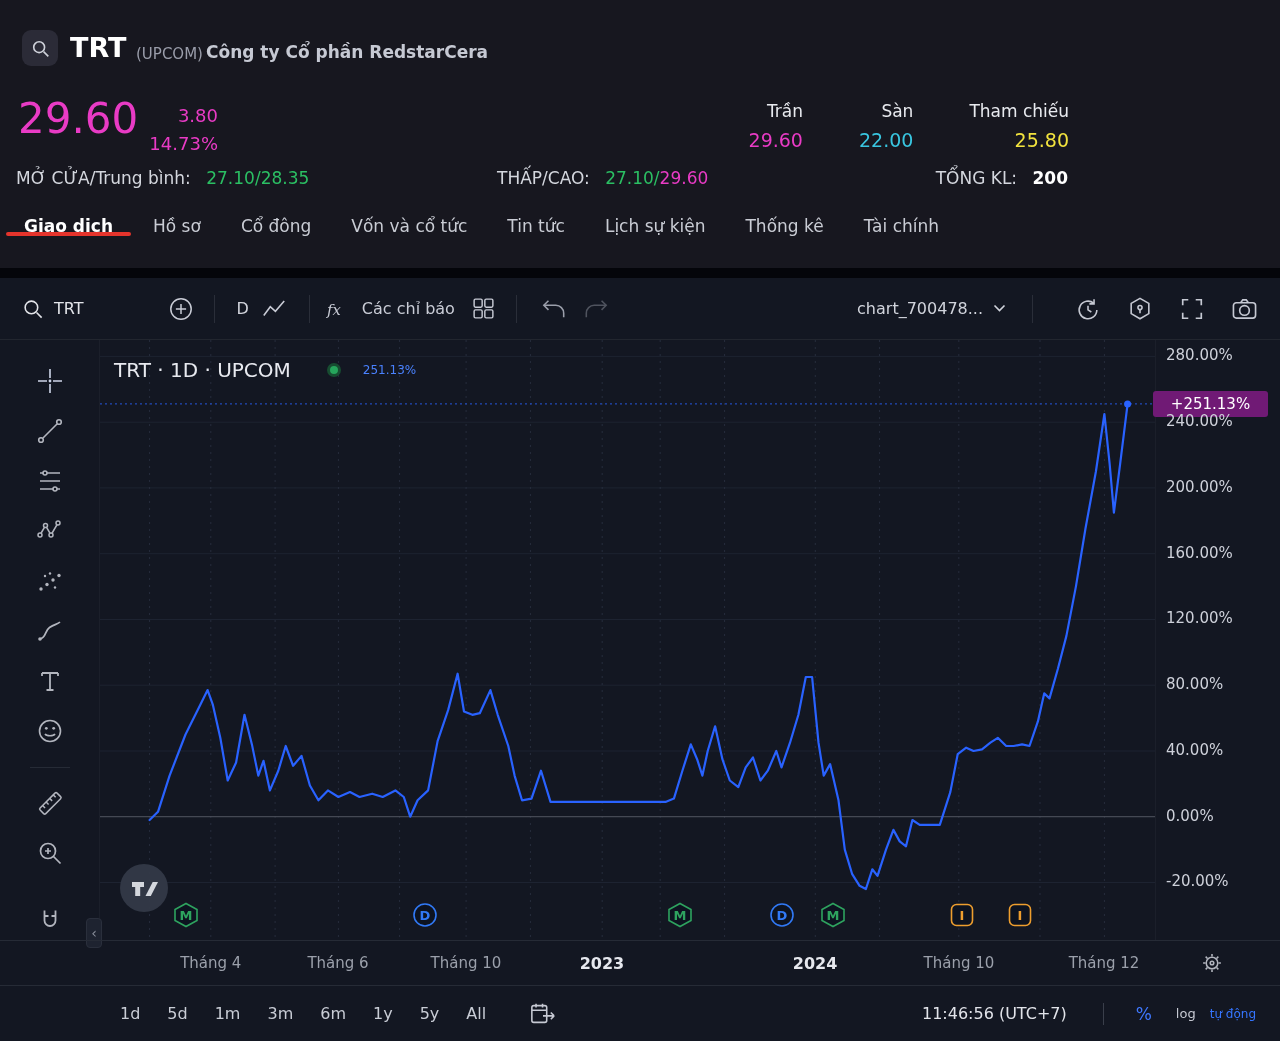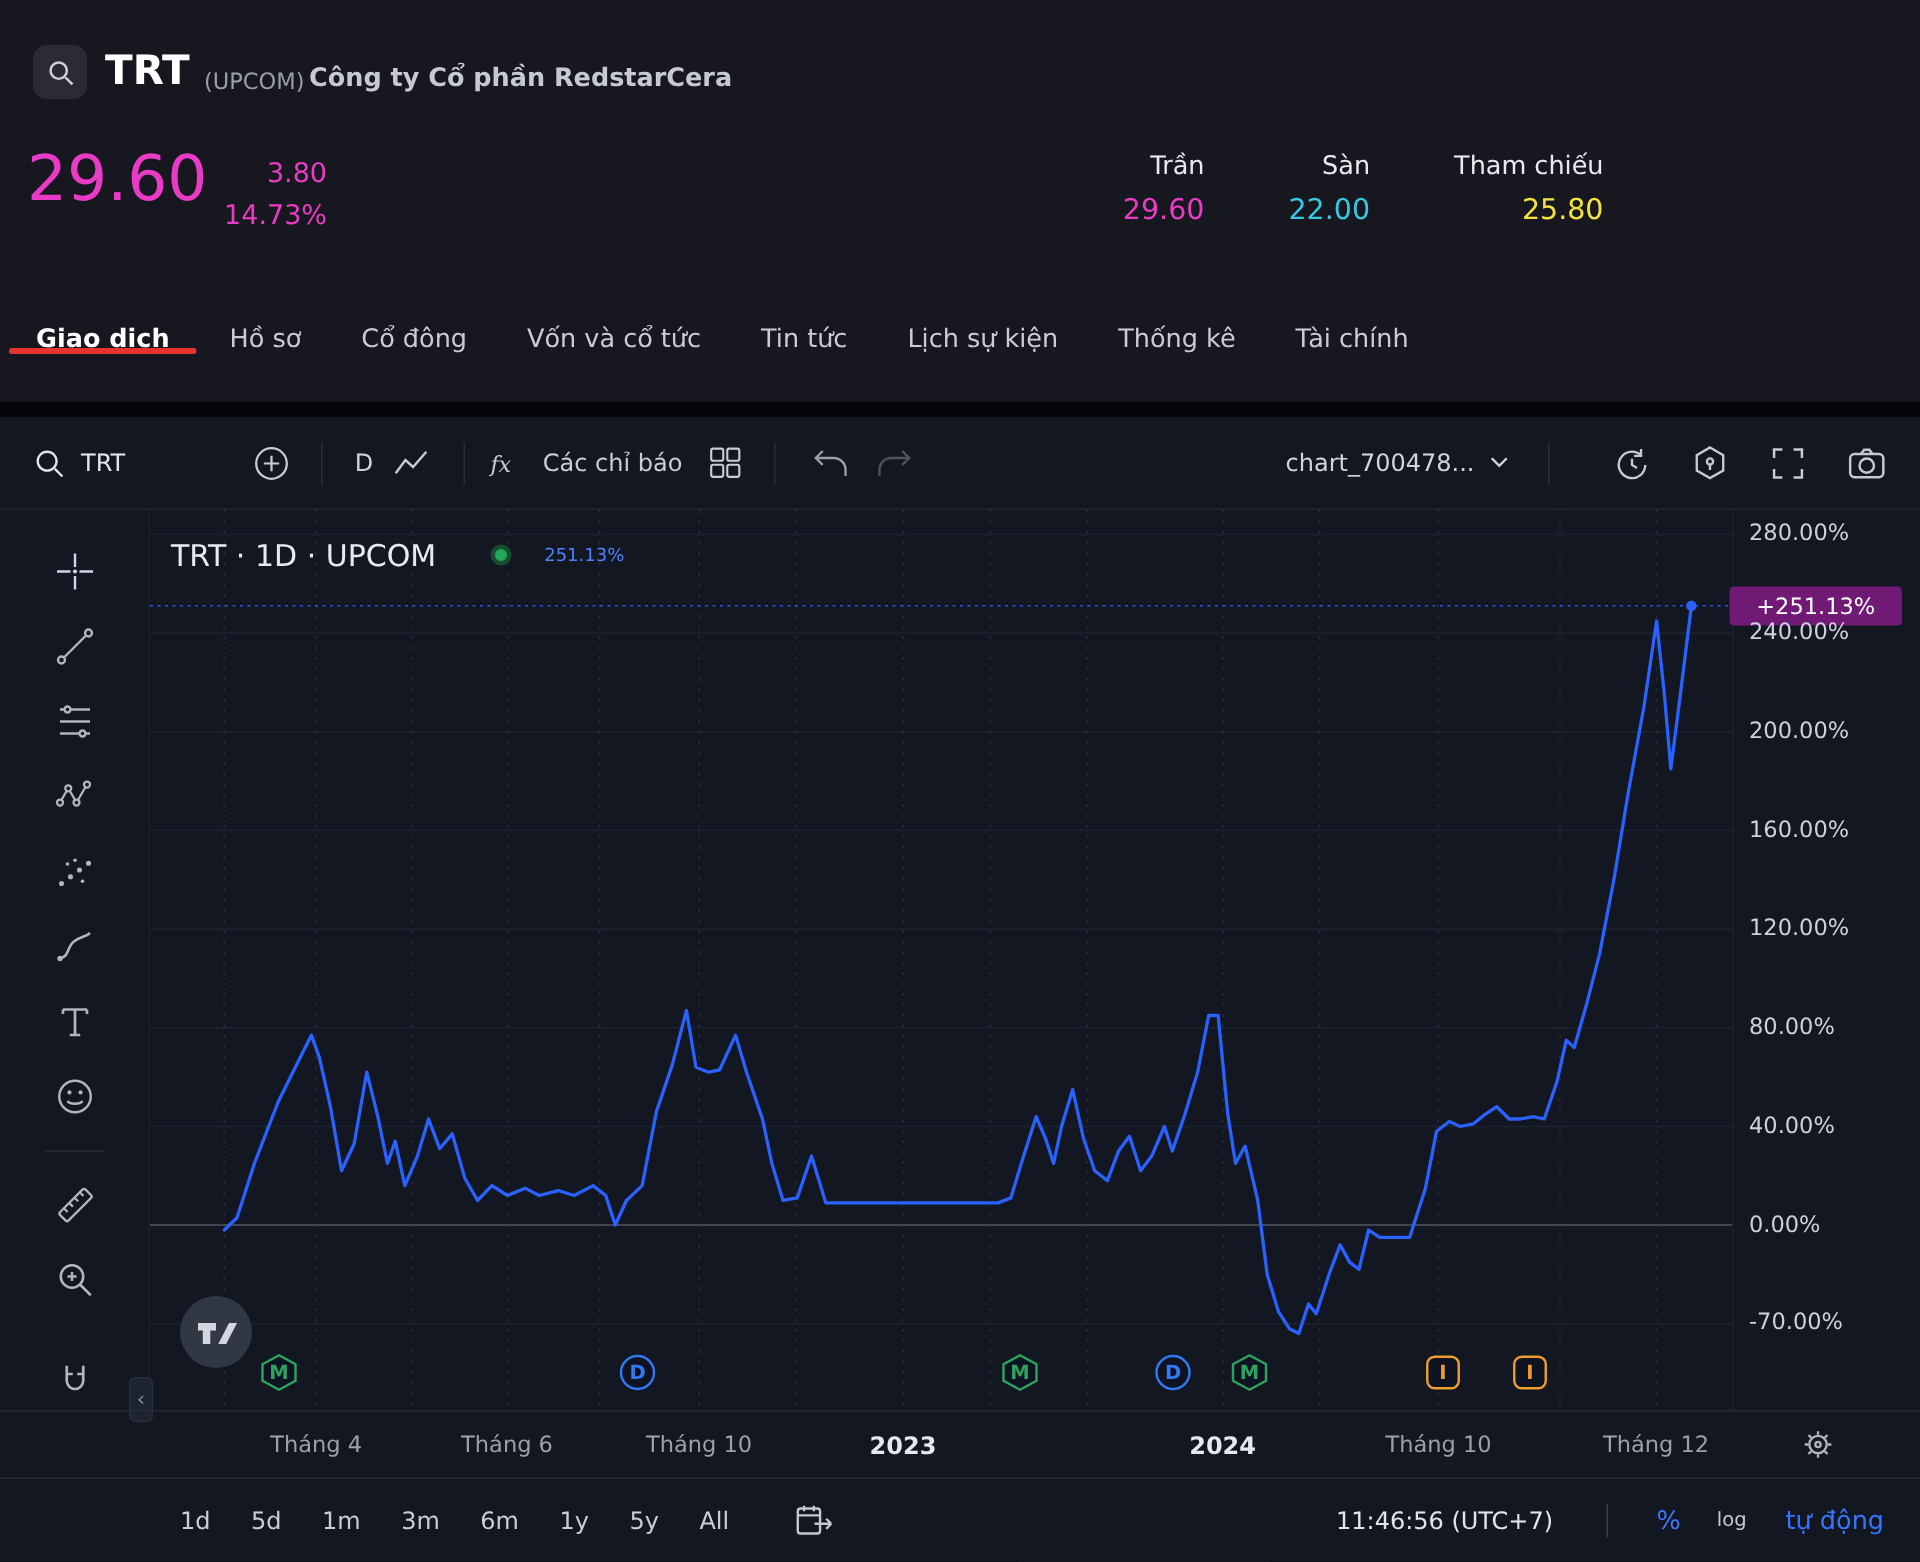--- a/index.html
+++ b/index.html
@@ -76,21 +76,21 @@
 .axis-gear{position:absolute;right:58px;top:12px;color:#b2b5be;background:none;border:none;cursor:pointer}
 
 .bottom-bar{height:56px;border-top:1px solid #262b36;display:flex;align-items:center;padding:0 24px 0 120px;font-size:16px}
 .range-btn{background:none;border:none;color:#c9cdd6;font-size:16px;margin-right:27px;cursor:pointer;font-family:inherit}
 .goto-date{background:none;border:none;color:#c6c9d3;margin-left:16px;cursor:pointer}
 .bb-spacer{flex:1}
 .clock{color:#e2e4ea;margin-right:18px;white-space:nowrap}
 .bb-sep{width:1px;height:22px;background:#3a3f4b;margin:0 18px}
 .pct-btn{background:none;border:none;color:#3e78ff;font-size:17px;margin:0 14px;cursor:pointer;font-family:inherit}
 .log-btn{background:none;border:none;color:#c6c9d2;font-size:13px;margin:0 10px;cursor:pointer;font-family:inherit}
-.auto-btn{background:none;border:none;color:#3575ff;font-size:17px;margin-left:16px;cursor:pointer;font-family:inherit}
+.auto-btn{background:none;border:none;color:#3575ff;font-size:12px;margin-left:4px;cursor:pointer;font-family:inherit}
 </style>
 </head>
 <body>
 
 <div class="app">
 
   <header class="quote-header">
     <button class="search-btn">
       <span>
         <svg width="19" height="19" viewBox="0 0 28 28" fill="none" stroke="currentColor" stroke-width="2.4">
@@ -117,20 +117,34 @@
       <div class="limit-col">
         <span class="lbl">Sàn</span>
         <span class="val val-floor">22.00</span>
       </div>
       <div class="limit-col">
         <span class="lbl">Tham chiếu</span>
         <span class="val val-ref">25.80</span>
       </div>
     </div>
 
+    <div class="stats">
+      <div class="grp g-open">
+        <span class="lbl">MỞ CỬA/Trung bình:</span>
+        <span class="green v">27.10/28.35</span>
+      </div>
+      <div class="grp g-lowhigh">
+        <span class="lbl">THẤP/CAO:</span>
+        <span class="green v">27.10/</span><span class="magenta">29.60</span>
+      </div>
+      <div class="grp g-vol">
+        <span class="lbl">TỔNG KL:</span>
+        <span class="white v">200</span>
+      </div>
+    </div>
 
     <nav class="tabs" id="tabs">
         <div class="tab active">Giao dịch</div>
         <div class="tab">Hồ sơ</div>
         <div class="tab">Cổ đông</div>
         <div class="tab">Vốn và cổ tức</div>
         <div class="tab">Tin tức</div>
         <div class="tab">Lịch sự kiện</div>
         <div class="tab">Thống kê</div>
         <div class="tab">Tài chính</div>
@@ -426,21 +440,21 @@
       <div class="scale" id="scale">
         <div class="price-badge" id="priceBadge" style="top: 50.8959px;">+251.13%</div>
       <div class="tick" style="top: 6.43836px;">280.00%</div>
           <div class="tick" style="top: 72.1918px;">240.00%</div>
           <div class="tick" style="top: 137.945px;">200.00%</div>
           <div class="tick" style="top: 203.699px;">160.00%</div>
           <div class="tick" style="top: 269.452px;">120.00%</div>
           <div class="tick" style="top: 335.205px;">80.00%</div>
           <div class="tick" style="top: 400.959px;">40.00%</div>
           <div class="tick" style="top: 466.712px;">0.00%</div>
-          <div class="tick" style="top: 532.466px;">-70.00%</div>
+          <div class="tick" style="top: 532.466px;">-20.00%</div>
         </div>
     </div>
 
     <div class="time-axis" id="timeAxis">
       <button class="axis-gear">
         <svg width="20" height="20" viewBox="0 0 18 18" fill="none" stroke="currentColor" stroke-width="1.4">
             <circle cx="9" cy="9" r="5.2"></circle>
             <circle cx="9" cy="9" r="1.6"></circle>
             <path d="M9 1v2.2M9 14.8V17M1 9h2.2M14.8 9H17M3.3 3.3l1.6 1.6M13.1 13.1l1.6 1.6M14.7 3.3l-1.6 1.6M4.9 13.1l-1.6 1.6"></path>
           </svg>

